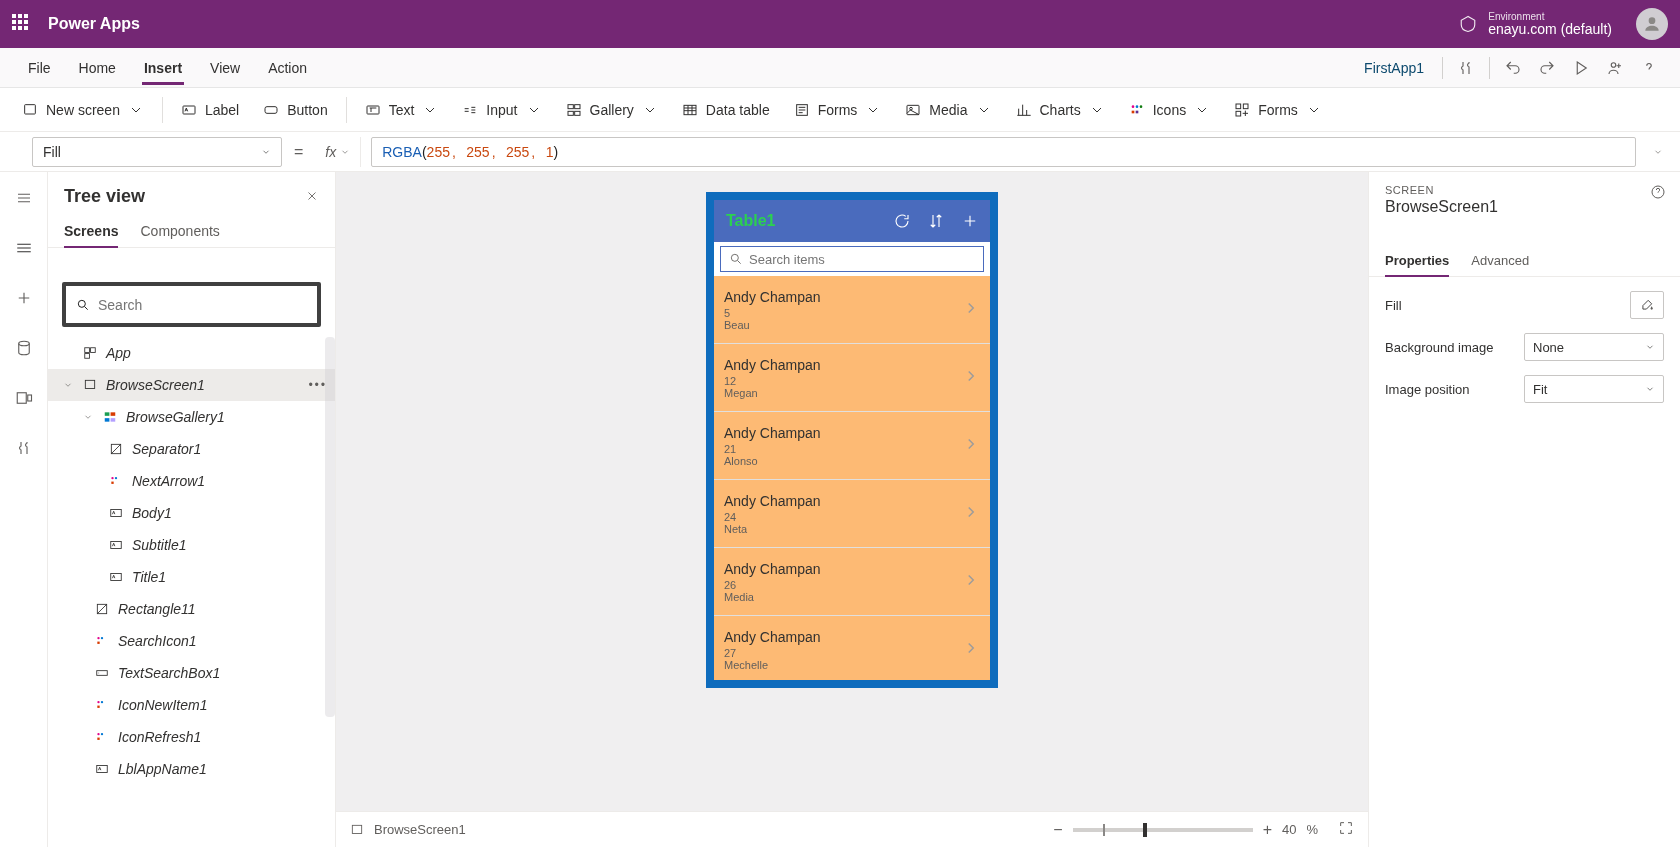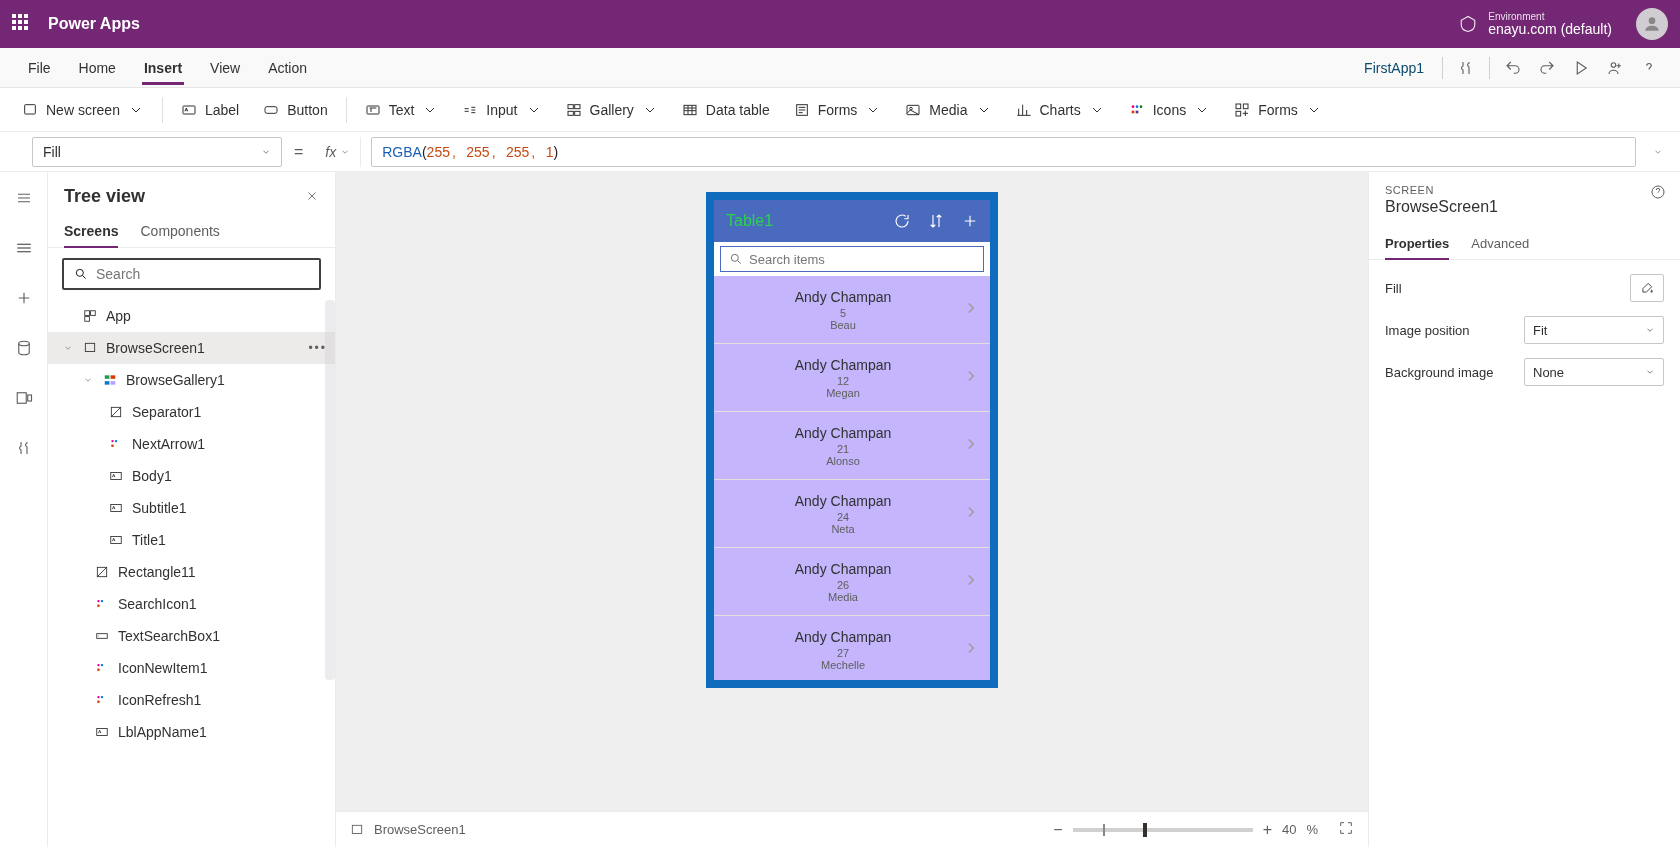--- a/index.html
+++ b/index.html
@@ -58,44 +58,44 @@
 
 .treepanel { width:288px; border-right:1px solid #edebe9; background:#fff; display:flex; flex-direction:column; position:relative; }
 .tree-header { display:flex; align-items:flex-end; justify-content:space-between; padding:14px 16px 8px; }
 .tree-title { font-size:18px; font-weight:600; color:#323130; }
 .tree-close { color:#605e5c; cursor:pointer; }
 .tree-tabs { display:flex; gap:22px; padding:0 16px; border-bottom:1px solid #edebe9; }
 .tree-tab { font-size:14px; color:#605e5c; padding:8px 0; cursor:pointer; position:relative; }
 .tree-tab.active { color:#323130; font-weight:600; }
 .tree-tab.active::after { content:""; position:absolute; left:0; right:0; bottom:-1px; height:2px; background:#742774; }
 .tree-search-wrap { padding:10px 14px; }
-.tree-search { height:32px; border:2px solid #404040; border-radius:2px; display:flex; align-items:center; padding:0 10px; gap:8px; }
+.tree-search { height:45px; border:4px solid #404040; border-radius:2px; display:flex; align-items:center; padding:0 10px; gap:8px;margin-top:24px; }
 .tree-search input { border:none; outline:none; font-size:14px; flex:1; background:transparent; }
 .tree-list { flex:1; overflow-y:auto; position:relative; }
 .tree-scrollbar-fake { position:absolute; right:0; top:0; width:10px; height:380px; background:#d0cdd2; border-radius:4px; opacity:.4; }
-.tree-node { display:flex; align-items:center; height:32px; padding-right:8px; font-size:14px; color:#323130; cursor:pointer; gap:8px; }
+.tree-node { display:flex; align-items:center; height:32px; padding-right:8px; font-size:14px; color:#323130; cursor:pointer; gap:8px;font-style:italic; }
 .tree-node.selected { background:#edebe9; }
 .tree-caret { width:12px; display:flex; justify-content:center; color:#605e5c; }
 .tree-icon { width:16px; height:16px; display:flex; align-items:center; justify-content:center; }
 .tree-dots { margin-left:auto; color:#605e5c; letter-spacing:2px; font-size:12px; }
 
 
 .canvas-area { flex:1; background:#f0eff0; display:flex; flex-direction:column; position:relative; }
 .canvas-center { flex:1; display:flex; align-items:flex-start; justify-content:center; padding-top:20px; }
 
 
 .phone-frame { width:292px; height:496px; background:#0f6cbd; padding:8px; }
 .phone-inner { width:100%; height:100%; background:#e9e7e5; display:flex; flex-direction:column; }
 .app-header { height:42px; background:#4a6bbd; display:flex; align-items:center; padding:0 8px; gap:10px; }
-.app-header-title { flex:1; font-size:16px; font-weight:400; color:#2bd14f; padding-left:4px; }
+.app-header-title { flex:1; font-size:16px; font-weight:700; color:#2bd14f; padding-left:4px; }
 .app-header-icon { width:24px; height:24px; display:flex; align-items:center; justify-content:center; color:#fff; cursor:pointer; }
 .app-search-row { background:#fff; padding:4px 6px; }
 .app-search { height:26px; border:1px solid #4a6bbd; display:flex; align-items:center; padding:0 8px; gap:6px; background:#fff; }
 .app-search input { border:none; outline:none; font-size:13px; flex:1; }
-.app-list { flex:1; background:#c4b5fd; overflow:hidden;text-align:center; }
+.app-list { flex:1; background:#fdba74; overflow:hidden; }
 .app-item { height:68px; border-bottom:1px solid #e1dfdd; display:flex; align-items:center; padding:8px 10px; position:relative; }
 .app-item:last-child { border-bottom:none; }
 .app-item-texts { flex:1; }
 .app-item-title { font-size:14px; color:#323130; font-weight:400; }
 .app-item-sub { font-size:11px; color:#605e5c; margin-top:2px; }
 .app-item-body { font-size:11px; color:#605e5c; }
 .app-item-arrow { color:#9e9c9a; }
 
 
 .canvas-footer { height:36px; border-top:1px solid #edebe9; background:#fff; display:flex; align-items:center; padding:0 14px; gap:10px; font-size:13px; color:#605e5c; }
@@ -104,21 +104,21 @@
 .zoom-slider .mark { position:absolute; top:-4px; width:2px; height:12px; background:#8a8886; }
 .zoom-slider .thumb { position:absolute; top:-5px; width:4px; height:14px; background:#323130; }
 
 
 .props { width:312px; border-left:1px solid #edebe9; background:#fff; display:flex; flex-direction:column; }
 .props-head { padding:12px 16px 6px; }
 .props-label { font-size:11px; color:#605e5c; letter-spacing:.5px; }
 .props-name { font-size:16px; color:#323130; margin-top:2px; }
 .props-help { position:absolute; right:14px; top:12px; color:#605e5c; }
 .props-head-wrap { position:relative; }
-.props-tabs { display:flex; gap:22px; padding:0 16px; border-bottom:1px solid #edebe9; margin-top:6px; }
+.props-tabs { display:flex; gap:22px; padding:0 16px; border-bottom:1px solid #edebe9; margin-top:23px; }
 .props-tab { font-size:13px; color:#605e5c; padding:8px 0; cursor:pointer; position:relative; }
 .props-tab.active { color:#323130; font-weight:600; }
 .props-tab.active::after { content:""; position:absolute; left:0; right:0; bottom:-1px; height:2px; background:#742774; }
 .props-body { padding:14px 16px; display:flex; flex-direction:column; gap:14px; }
 .prop-row { display:flex; align-items:center; justify-content:space-between; font-size:13px; color:#323130; }
 .prop-row .field { width:140px; height:28px; border:1px solid #c8c6c4; border-radius:2px; display:flex; align-items:center; justify-content:space-between; padding:0 8px; background:#fff; }
 .prop-row .swatch-btn { width:34px; height:28px; border:1px solid #c8c6c4; border-radius:2px; display:flex; align-items:center; justify-content:center; background:#fff; }
 
 
 .stroke { fill:none; stroke:currentColor; stroke-width:1.5; }
@@ -703,33 +703,33 @@
       <div class="prop-row">
         <span>Fill</span>
         <div class="swatch-btn">
             <svg viewBox="0 0 24 24" width="14" height="14">
               <path class="stroke" d="M14 4l6 6-9 9H5v-6z"></path>
               <path d="M18 18c0 1 1 2 2 2s2-1 2-2-2-4-2-4-2 3-2 4z" fill="#605e5c"></path>
             </svg>
           </div>
       </div>
       <div class="prop-row">
+        <span>Background image</span>
+        <div class="field">
+          <span>None</span>
+          <svg class="chevron" viewBox="0 0 24 24" width="12" height="12">
+              <path class="stroke" d="M6 9l6 6 6-6"></path>
+            </svg>
+        </div>
+      </div>
+      <div class="prop-row">
         <span>Image position</span>
         <div class="field">
           <span>Fit</span>
           <svg class="chevron" viewBox="0 0 24 24" width="12" height="12">
               <path class="stroke" d="M6 9l6 6 6-6"></path>
             </svg>
         </div>
       </div>
-      <div class="prop-row">
-        <span>Background image</span>
-        <div class="field">
-          <span>None</span>
-          <svg class="chevron" viewBox="0 0 24 24" width="12" height="12">
-              <path class="stroke" d="M6 9l6 6 6-6"></path>
-            </svg>
-        </div>
-      </div>
     </div>
   </div>
 
 </div>
 
 </body></html>

